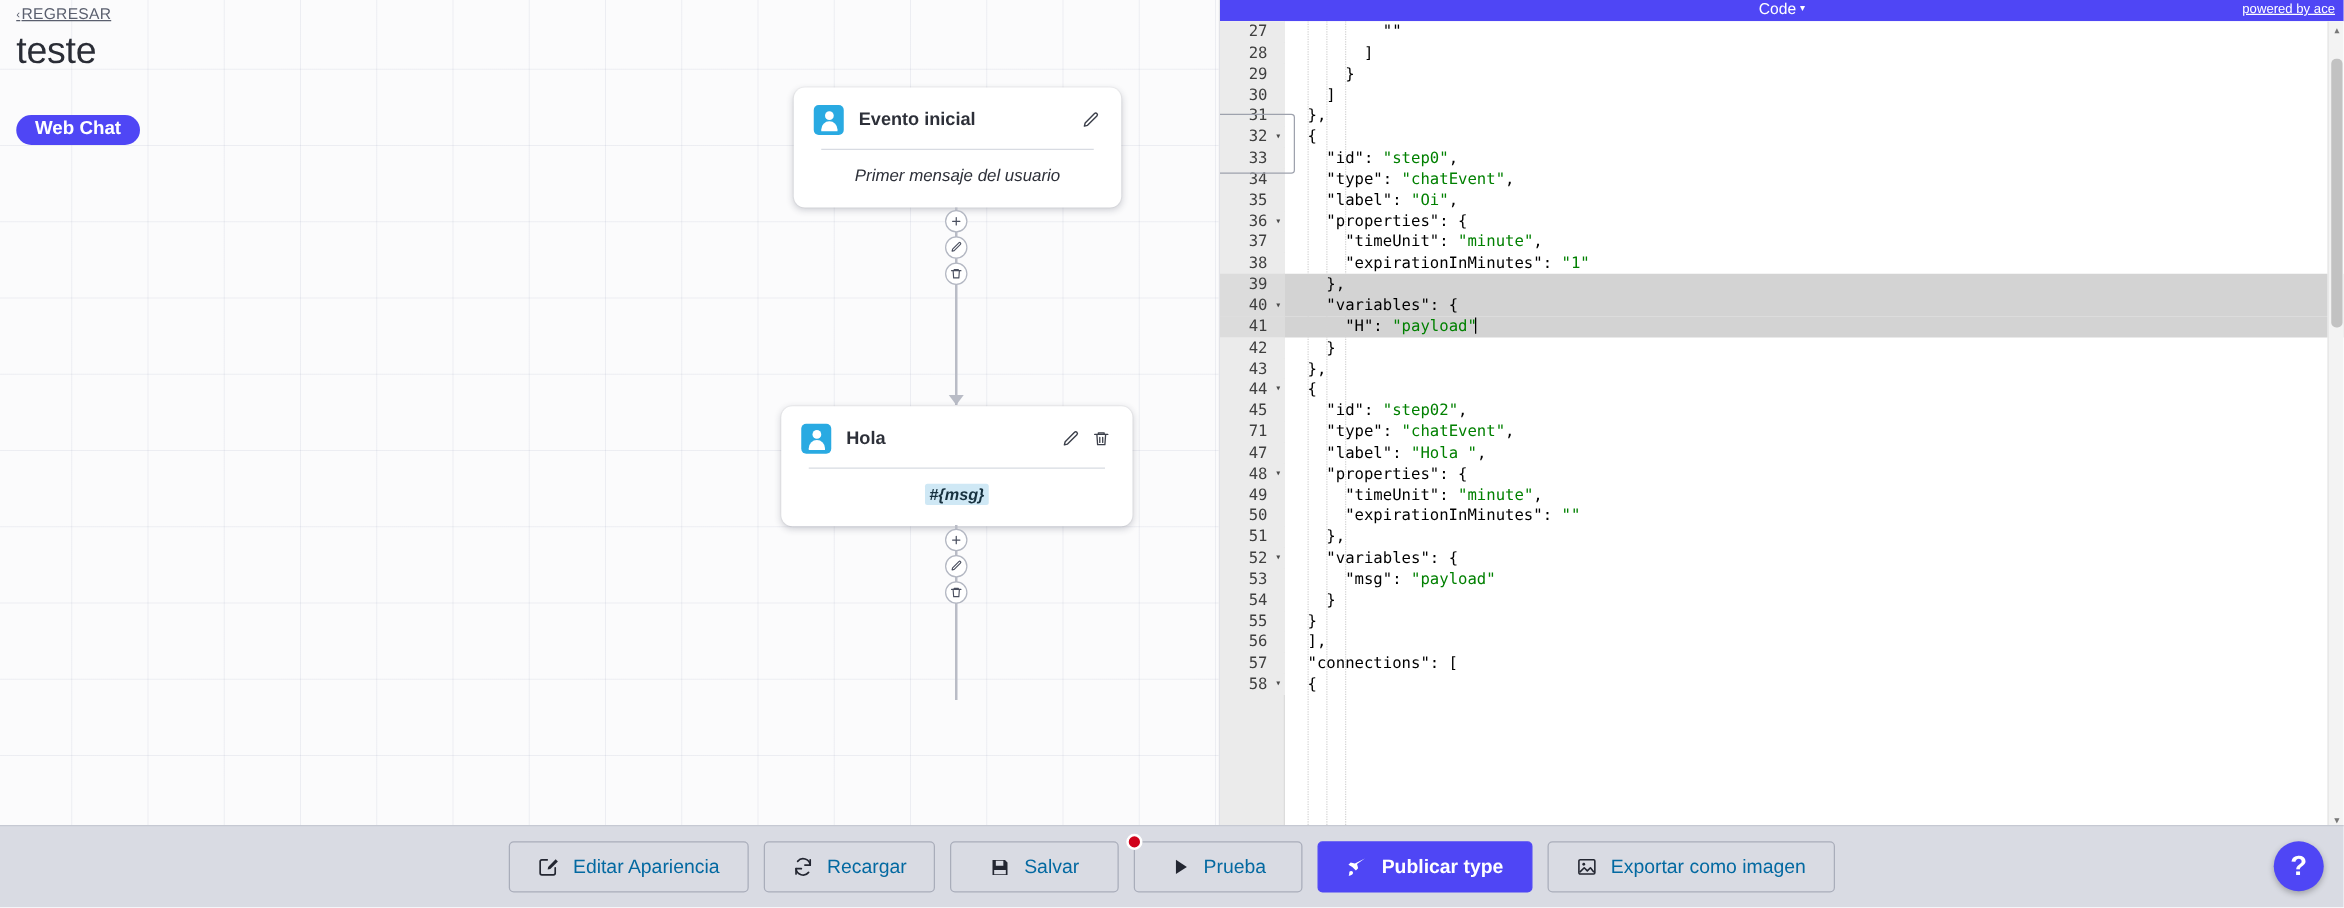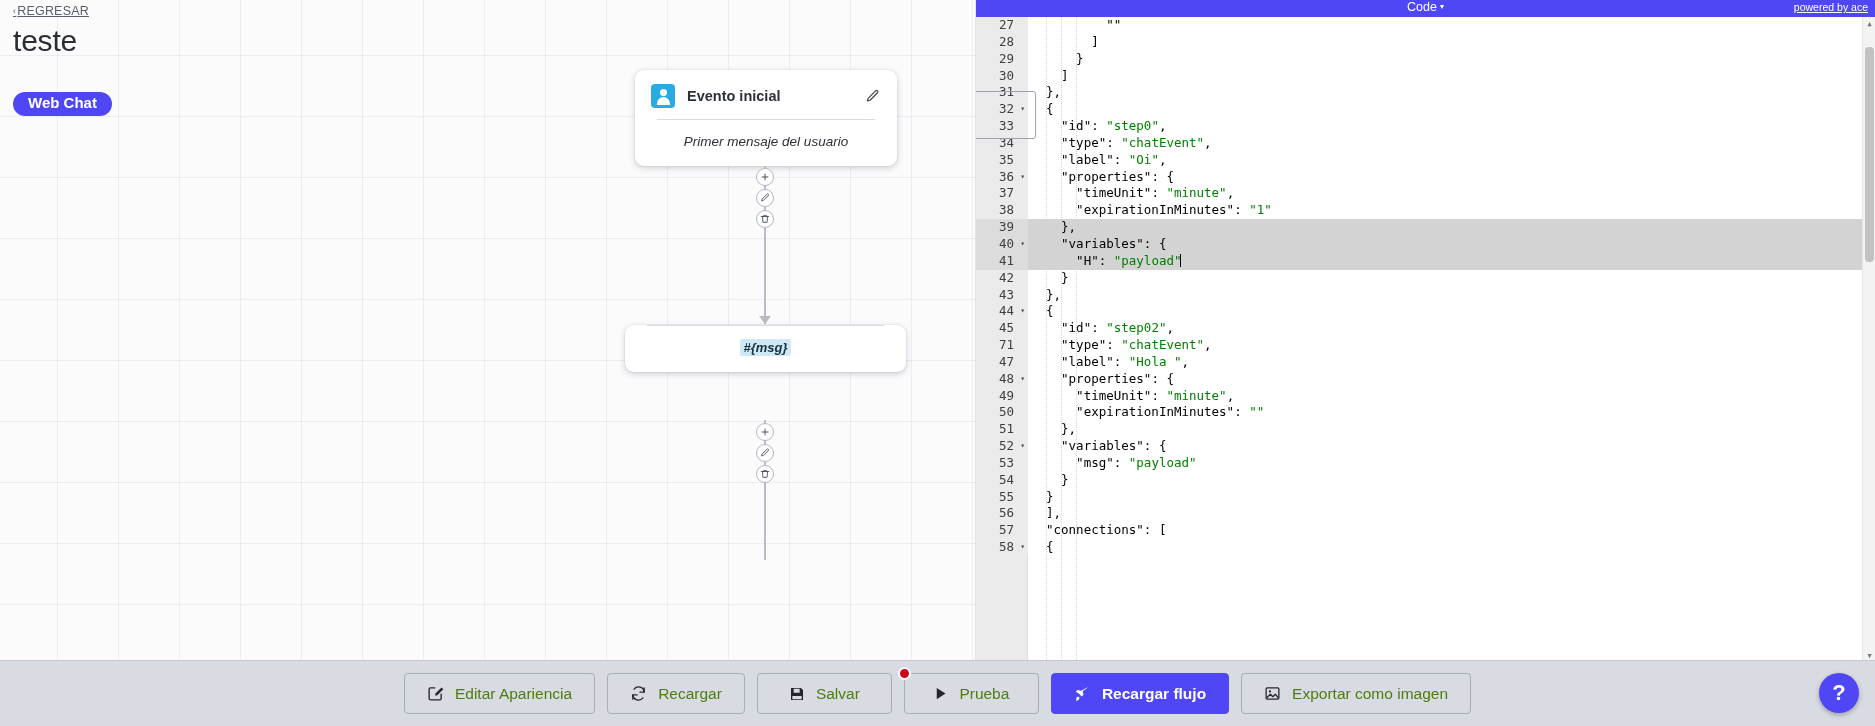--- a/index.html
+++ b/index.html
@@ -256,21 +256,21 @@
   .tbtn {
     height: 41px;
     min-width: 135px;
     background: #d9dbe3;
     border: 1px solid #a9adba;
     border-radius: 4px;
     display: flex; align-items: center; justify-content: center;
     gap: 11px;
     padding: 0 22px;
     font-size: 15.5px;
-    color: #4d7c0f;
+    color: #0369a1;
     cursor: pointer;
     position: relative;
   }
   .tbtn .glyph { display: flex; align-items: center; color: #232631; }
   .tbtn.primary {
     background: #4f46f5;
     border-color: #4f46f5;
     color: #ffffff;
     font-weight: bold;
   }
@@ -336,20 +336,34 @@
           </svg>
       </div>
       <div class="ctl">
         <svg width="10" height="10" viewBox="0 0 24 24" fill="none" stroke="currentColor" stroke-width="2.2" stroke-linecap="round" stroke-linejoin="round">
             <path d="M3 6h18M8 6V4h8v2M6 6l1 14h10l1-14"></path>
           </svg>
       </div>
     </div>
 
     <div class="node" style="left:625px; top:325px; width:281px;">
+      <div class="node-head">
+        <div class="node-avatar"></div>
+        <div class="node-title">Hola</div>
+        <div class="icon-btn">
+          <svg width="15" height="15" viewBox="0 0 24 24" fill="none" stroke="currentColor" stroke-width="1.8" stroke-linecap="round" stroke-linejoin="round">
+              <path d="M17 3a2.1 2.1 0 0 1 3 3L8 18l-4 1 1-4z"></path>
+            </svg>
+        </div>
+        <div class="icon-btn">
+          <svg width="14" height="14" viewBox="0 0 24 24" fill="none" stroke="currentColor" stroke-width="1.8" stroke-linecap="round" stroke-linejoin="round">
+              <path d="M3 6h18M8 6V4h8v2M6 6l1 14h10l1-14M10 10v7M14 10v7"></path>
+            </svg>
+        </div>
+      </div>
       <div class="node-sep"></div>
       <div class="node-body">
         <span class="var-chip">#{msg}</span>
       </div>
     </div>
 
     <div class="conn-line" style="left:764px; top:420px; height:140px;"></div>
     <div class="conn-controls" style="left:756px; top:423px;">
       <div class="ctl">
         <svg width="10" height="10" viewBox="0 0 24 24" fill="none" stroke="currentColor" stroke-width="2.4" stroke-linecap="round">
@@ -471,21 +485,21 @@
       </span>
       <span>Prueba</span>
     </div>
 
     <div class="tbtn primary">
       <span class="glyph">
         <svg width="17" height="17" viewBox="0 0 24 24" fill="currentColor">
             <path d="M21 2.5 9.8 8.2 5 7l-2.5 2.6 4.3 2.4 4.1 4.1 2.5-2.5-1.2-4.8L21 2.5zM3.5 17.5c1.2-1.2 2.8-1.2 3.6-.4.8.8.8 2.4-.4 3.6-.8.8-3.9 1.6-3.9 1.6s.8-3.1.7-4.8z"></path>
           </svg>
       </span>
-      <span>Recargar flujo</span>
+      <span>Publicar type</span>
     </div>
 
     <div class="tbtn">
       <span class="glyph">
         <svg width="17" height="17" viewBox="0 0 24 24" fill="none" stroke="currentColor" stroke-width="1.8">
             <rect x="3" y="4" width="18" height="16" rx="1.5"></rect>
             <circle cx="8.5" cy="9" r="1.6" fill="currentColor" stroke="none"></circle>
             <path d="M4 18l5-5 3.5 3.5L16 13l4 5" stroke-linejoin="round"></path>
           </svg>
       </span>

